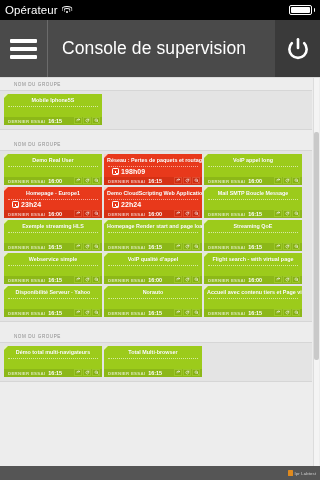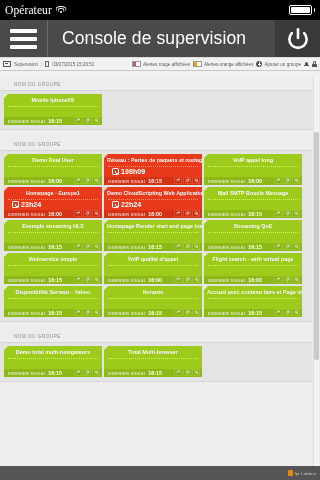--- a/index.html
+++ b/index.html
@@ -9,38 +9,38 @@
     background:#ededed;
     -webkit-font-smoothing:antialiased;
   }
   .phone{position:relative;width:320px;height:480px;overflow:hidden;background:#f1f1f1;}
 
   
   .statusbar{
     height:20px;background:#000;color:#fff;
     display:flex;align-items:center;justify-content:space-between;
     padding:0 5px;box-sizing:border-box;
-    font-size:11px;position:relative;font-family:Liberation Serif, serif;
+    font-size:11px;position:relative;
   }
   .sb-left{display:flex;align-items:center;gap:4px;}
   .sb-carrier{font-size:11.5px;letter-spacing:.1px;}
   .wifi{display:inline-block;width:11px;height:9px;position:relative;}
   .wifi i{position:absolute;left:50%;transform:translateX(-50%);border:1.3px solid #fff;border-bottom:none;border-radius:50% 50% 0 0;}
   .wifi i:nth-child(1){width:9px;height:4.5px;top:0;}
   .wifi i:nth-child(2){width:5px;height:2.5px;top:2.5px;}
   .wifi i:nth-child(3){width:2px;height:2px;top:5.4px;border-radius:50%;background:#fff;border:none;}
   .sb-time{position:absolute;left:0;right:0;text-align:center;font-size:12px;font-weight:bold;pointer-events:none;}
   .sb-right{display:flex;align-items:center;gap:2px;}
   .batt{width:23px;height:10px;border:1px solid #fff;border-radius:2px;padding:1px;box-sizing:border-box;}
   .batt span{display:block;height:100%;background:#fff;border-radius:1px;}
   .batt-cap{width:1.5px;height:4px;background:#fff;border-radius:0 1px 1px 0;}
 
   
   .appbar{
-    height:37px;background:#4a4a4a;display:flex;align-items:stretch;color:#fff;
+    height:57px;background:#4a4a4a;display:flex;align-items:stretch;color:#fff;
     position:relative;
   }
   .menu-btn{
     width:48px;display:flex;flex-direction:column;align-items:center;justify-content:center;gap:4px;
     border-right:1px solid #6b6b6b;box-sizing:border-box;cursor:pointer;
   }
   .menu-btn span{display:block;width:27px;height:4px;background:#fff;border-radius:1px;}
   .app-title{
     flex:1;display:flex;align-items:center;padding-left:14px;
     font-size:17.5px;color:#fff;letter-spacing:.1px;white-space:nowrap;

